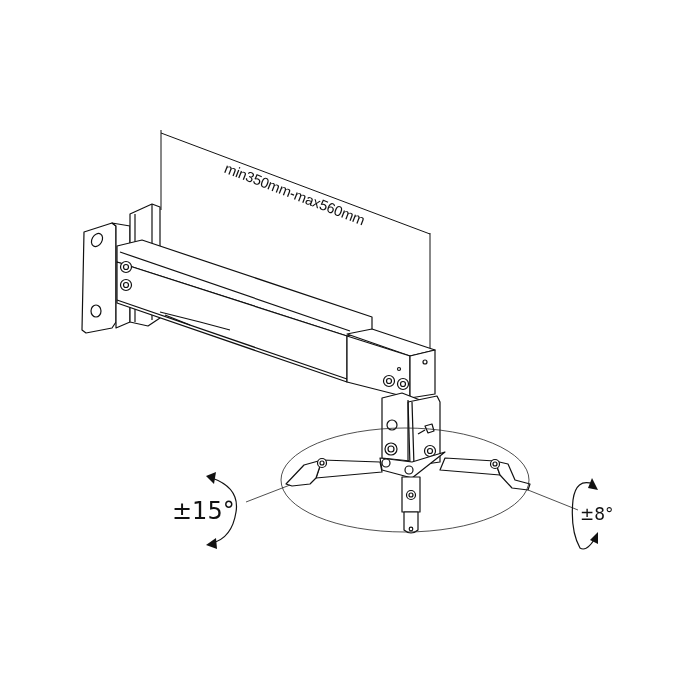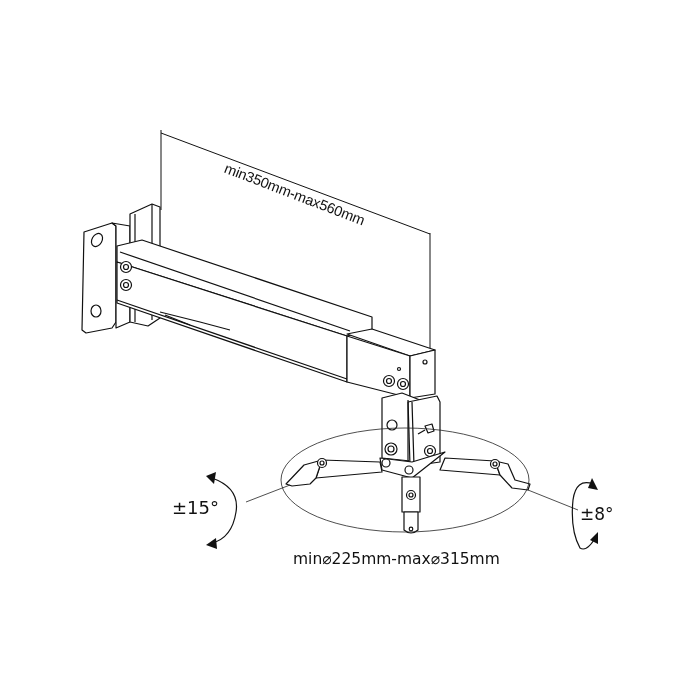--- a/index.html
+++ b/index.html
@@ -1,21 +1,21 @@
 <!DOCTYPE html>
 <html><head>
   <meta charset="utf-8">
   <style>
     html, body { margin: 0; padding: 0; background: #ffffff; }
     body { width: 700px; height: 700px; overflow: hidden; position: relative; font-family: "DejaVu Sans", sans-serif; }
     #stage { position: absolute; left: 0; top: 0; width: 700px; height: 700px; }
     .lbl { position: absolute; color: #111111; white-space: nowrap; }
     #len-label { left: 228px; top: 160px; font-family: "Liberation Sans", sans-serif; font-size: 14.5px; transform-origin: 0 0; transform: rotate(21deg); letter-spacing: -0.2px; }
     #dia-label { left: 293px; top: 550px; font-size: 15.5px; }
-    #tilt-label { left: 172px; top: 497px; font-size: 18px; }
+    #tilt-label { left: 172px; top: 497px; font-size: 24px; }
     #swivel-label { left: 580px; top: 504px; font-size: 17px; }
     svg .k { stroke: #111; fill: none; stroke-width: 1.2; }
     svg .kf { stroke: #111; fill: #fff; stroke-width: 1.2; stroke-linejoin: round; }
     svg .thin { stroke: #222; fill: none; stroke-width: 0.8; }
     svg .dim { stroke: #111; fill: none; stroke-width: 1; }
   </style>
 </head>
 <body>
 
 <div id="stage">
@@ -114,16 +114,15 @@
     </g>
 
     <g>
       <path class="k" d="M593,484 Q576,478 573,500 Q570,530 580,548 Q586,552 594,540" stroke-width="1.6"></path>
       <path d="M592,478 L598,490 L588,488 Z" fill="#111"></path>
       <path d="M590,540 L598,532 L598,544 Z" fill="#111"></path>
     </g>
   </svg>
 
   <div class="lbl" id="len-label">min350mm-max560mm</div>
-  <div class="lbl" id="dia-label">min⌀225mm-max⌀315mm</div>
   <div class="lbl" id="tilt-label">±15°</div>
   <div class="lbl" id="swivel-label">±8°</div>
 </div>
 
 </body></html>

